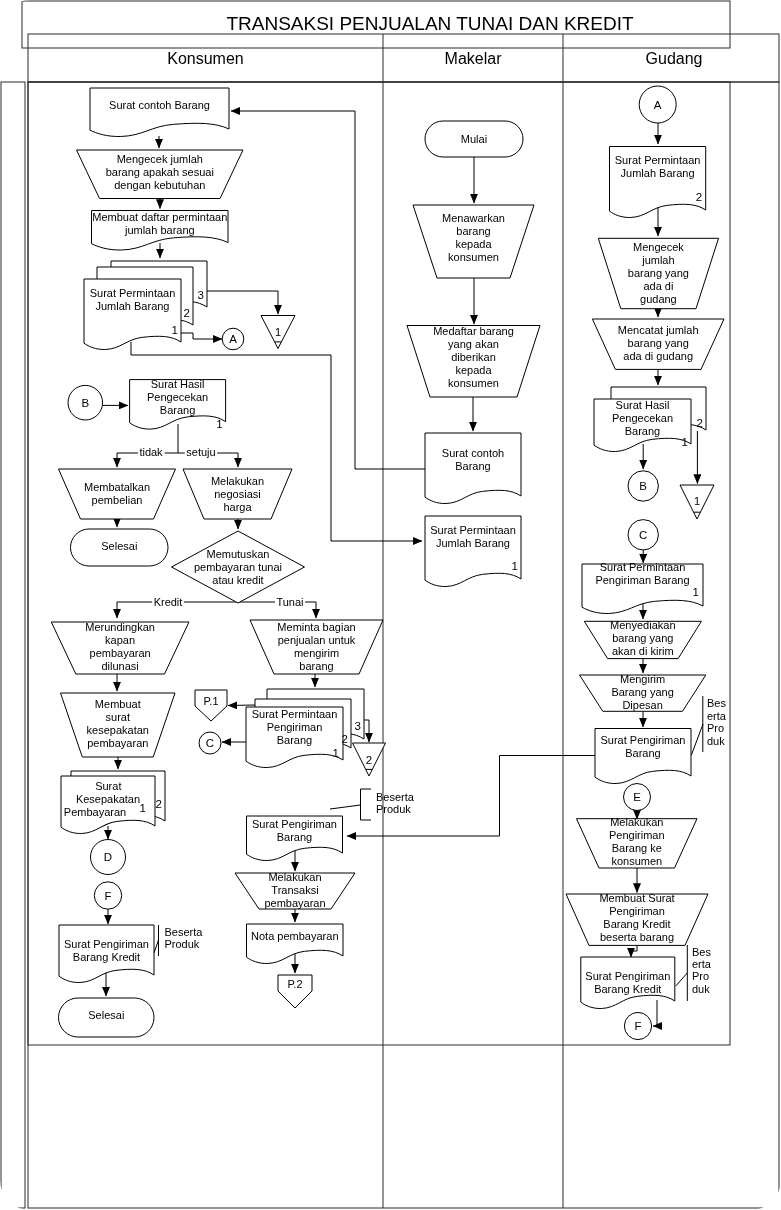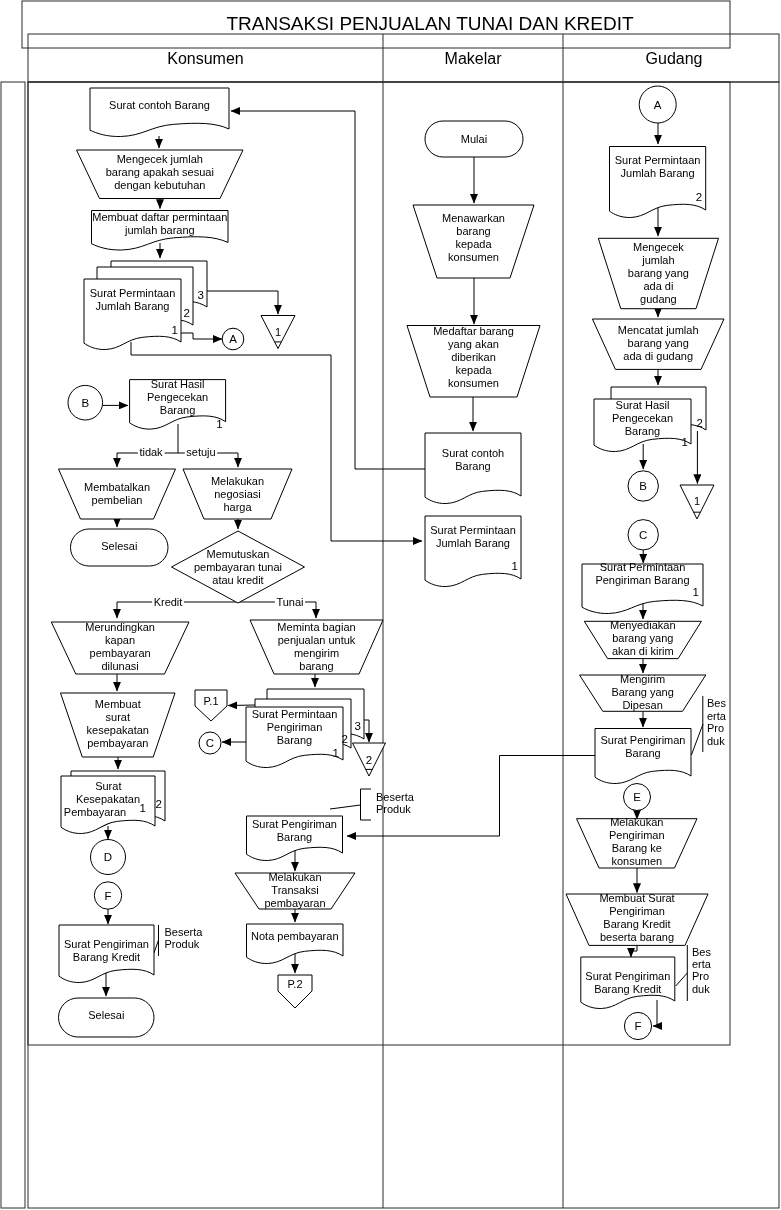--- a/index.html
+++ b/index.html
@@ -1,18 +1,18 @@
 <!DOCTYPE html>
 <html><head>
 <meta charset="utf-8">
 <style>
   html,body{margin:0;padding:0;background:#ffffff;}
   body{width:781px;height:1210px;}
   #root{position:relative;width:781px;height:1210px;overflow:hidden;
-        font-family:"Liberation Sans",sans-serif;}
+        font-family:"Liberation Sans",sans-serif;border-radius:30px;}
   svg#chart{position:absolute;left:0;top:0;display:block;}
   #chart text{font-family:"Liberation Sans",sans-serif;fill:#000;}
   #chart .sh{fill:#fff;stroke:#000;stroke-width:1;}
   #chart .ln{stroke:#000;stroke-width:1;fill:none;}
   #chart .frm{fill:none;stroke:#2b2b2b;stroke-width:1;}
 </style>
 </head>
 <body>
 
 <div id="root">

